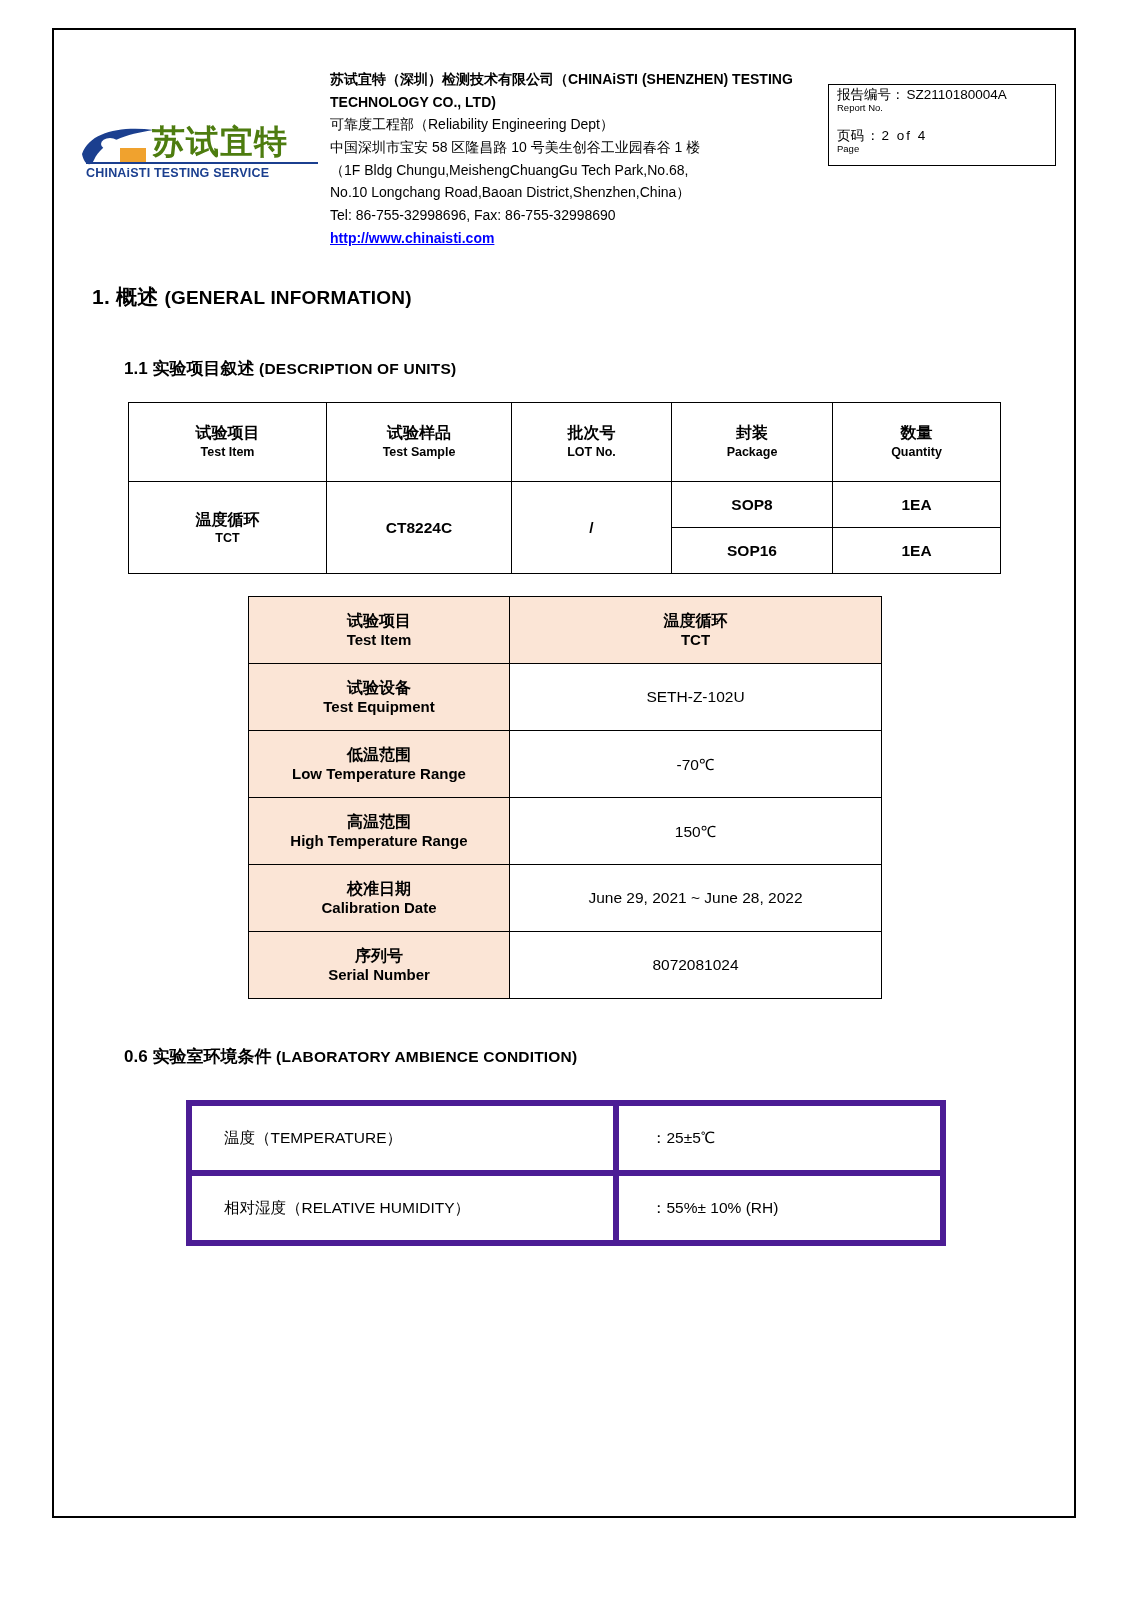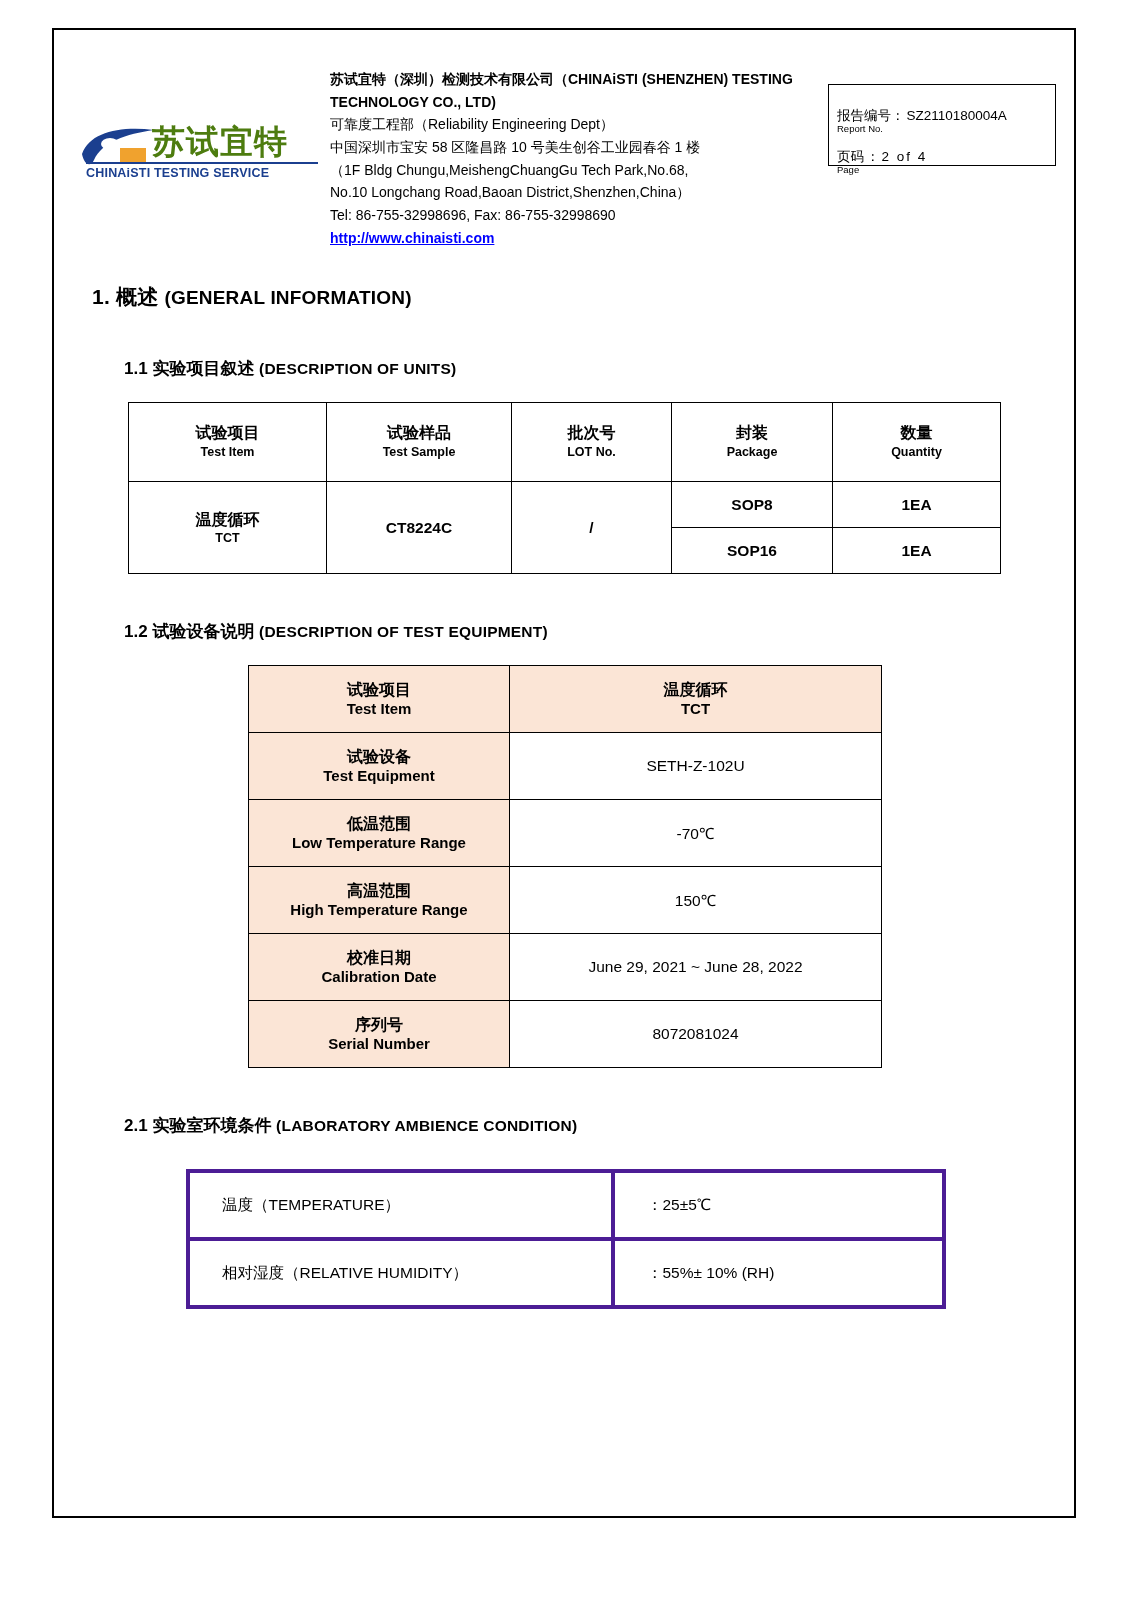--- a/index.html
+++ b/index.html
@@ -102,21 +102,21 @@
   .addr a {
     color: #00f;
     text-decoration: underline;
     font-weight: bold;
   }
   .report-box {
     flex: 0 0 228px;
     border: 1px solid #000;
     margin-top: 18px;
     margin-left: 10px;
-    padding: 22px 8px 8px 8px;
+    padding: 1px 8px 8px 8px;
     box-sizing: border-box;
     height: 82px;
   }
   .rb-row {
     display: flex;
     align-items: baseline;
     font-size: 13.5px;
     white-space: nowrap;
   }
   .rb-sub {
@@ -238,21 +238,21 @@
     line-height: 1.25;
   }
 
   
   .t3 {
     margin: 32px 0 0 124px;
     width: 760px;
     table-layout: fixed;
   }
   .t3 td {
-    border: 4px solid #4c1d95;
+    border: 6px solid #4c1d95;
     height: 62px;
     font-size: 15.5px;
     padding-left: 32px;
     vertical-align: middle;
   }
   .t3 td.k { width: 388px; }
 </style>
 </head>
 <body>
 
@@ -352,25 +352,20 @@
       <td>SOP8</td>
       <td>1EA</td>
     </tr>
     <tr>
       <td>SOP16</td>
       <td>1EA</td>
     </tr>
   </tbody>
     </table>
 
-  <h2 class="sub">
-    <span>1.2</span>
-    <span>试验设备说明</span>
-    <span class="en">(DESCRIPTION OF TEST EQUIPMENT)</span>
-  </h2>
 
   <table class="t2">
     <tbody>
         <tr class="head">
       <td class="lab">
         <span class="lab-cn">试验项目</span>
         <span class="lab-en">Test Item</span>
       </td>
       <td class="val">
         <span class="val-cn">温度循环</span>
@@ -409,21 +404,21 @@
       <td class="lab">
         <span class="lab-cn">序列号</span>
         <span class="lab-en">Serial Number</span>
       </td>
       <td class="val">8072081024</td>
     </tr>
   </tbody>
     </table>
 
   <h2 class="sub">
-    <span>2.1</span>
+    <span>0.6</span>
     <span>实验室环境条件</span>
     <span class="en">(LABORATORY AMBIENCE CONDITION)</span>
   </h2>
 
   <table class="t3">
     <tbody>
         <tr>
       <td class="k">温度（TEMPERATURE）</td>
       <td>：25±5℃</td>
     </tr>

